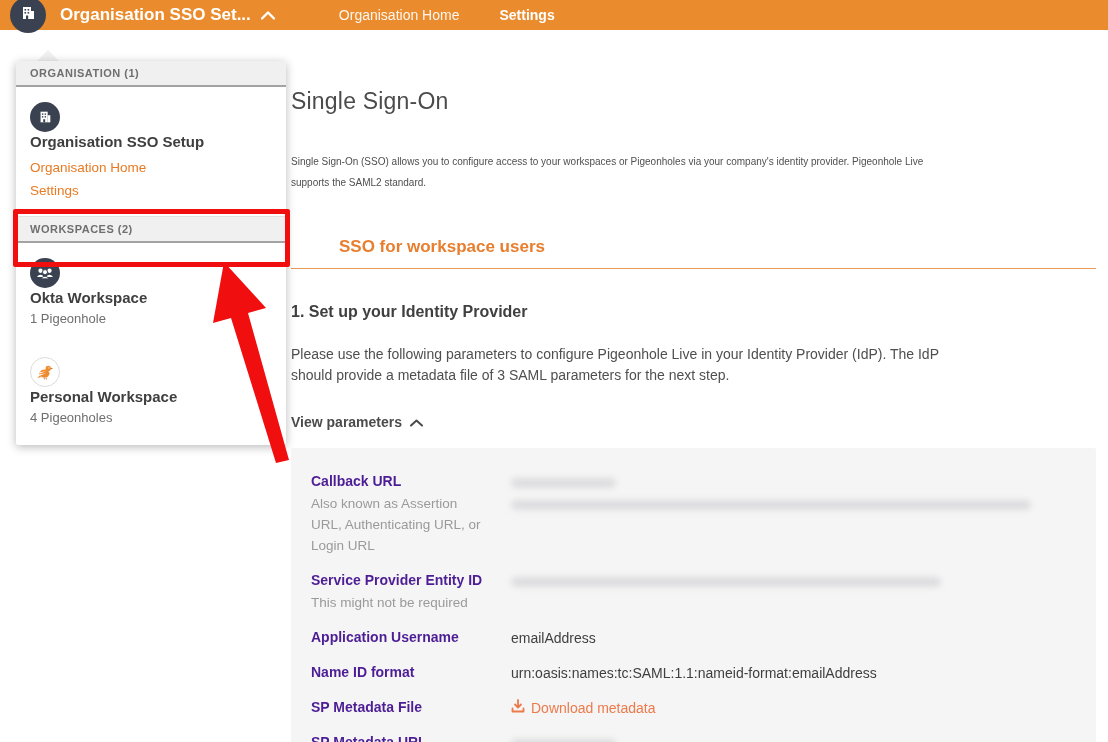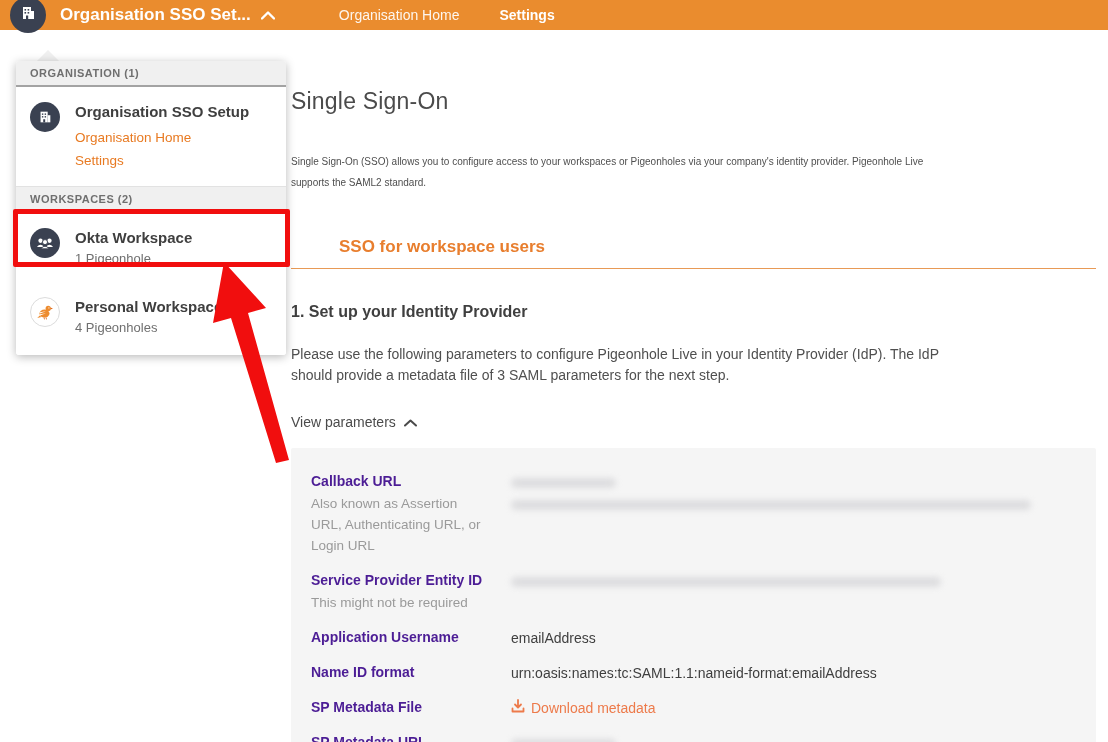--- a/index.html
+++ b/index.html
@@ -45,21 +45,21 @@
     position:absolute; top:61px; left:16px; width:270px; z-index:11;
     background:#ffffff; border-radius:3px;
     box-shadow:0 2px 10px rgba(0,0,0,.28); overflow:hidden;
   }
   .dd-sec-header {
     background:#f0f0f0; color:#6f6f6f; font-size:11px; font-weight:bold;
     letter-spacing:.5px; padding:6px 14px; border-bottom:2px solid #a3a3a3;
     border-top:1px solid #e2e2e2;
   }
   .dd-sec-header:first-child { border-top:none; }
-  .dd-item { display:flex; padding:15px 14px; cursor:pointer; background:#fff; }
+  .dd-item { display:flex; padding:15px 14px; cursor:pointer; background:#fff;flex-direction:column; }
   .dd-item .icon-circle {
     width:30px; height:30px; border-radius:50%; flex:0 0 auto;
     display:flex; align-items:center; justify-content:center; margin-right:15px;
   }
   .icon-circle.dark { background:#3a4151; }
   .icon-circle.light { background:#ffffff; border:1px solid #dcdcdc; }
   .dd-item .dd-texts { display:flex; flex-direction:column; }
   .dd-title { color:#3f3f3f; font-size:15px; font-weight:bold; line-height:20px; }
   .dd-sub { color:#6f6f6f; font-size:13px; margin-top:3px; }
   .dd-link { color:#e87a22; font-size:13.5px; margin-top:8px; cursor:pointer; line-height:15px; }
@@ -75,21 +75,21 @@
 
   
   .main { position:absolute; left:291px; top:46px; width:805px; }
   .page-title { font-size:23px; font-weight:400; color:#4b4b4b; margin-top:42px; letter-spacing:.2px; }
   .intro { font-size:10px; line-height:21px; color:#4f4f4f; max-width:672px; margin-top:36px; }
   .section-heading { color:#e87e2e; font-size:17px; font-weight:bold; margin-top:44px;padding-left:48px; }
   .section-rule { border:none; border-top:1px solid #e89a56; margin-top:11px; width:805px; }
   .step-heading { font-size:16px; font-weight:bold; color:#3f3f3f; margin-top:34px; }
   .step-desc { font-size:14px; line-height:21px; color:#4f4f4f; max-width:655px; margin-top:23px; }
   .view-params {
-    margin-top:28px; font-size:14px; font-weight:normal; color:#4b4b4b;
+    margin-top:28px; font-size:14px; font-weight:bold; color:#4b4b4b;
     display:inline-flex; align-items:center; cursor:pointer;
   }
   .view-params svg { margin-left:8px; }
 
   .params-panel {
     margin-top:17px; background:#f5f5f5; border-radius:2px; width:805px;
     padding:24px 0 18px 20px;
   }
   .param-row { display:flex; margin-bottom:15px; }
   .param-label-col { width:200px; flex:0 0 auto; padding-right:16px; }

